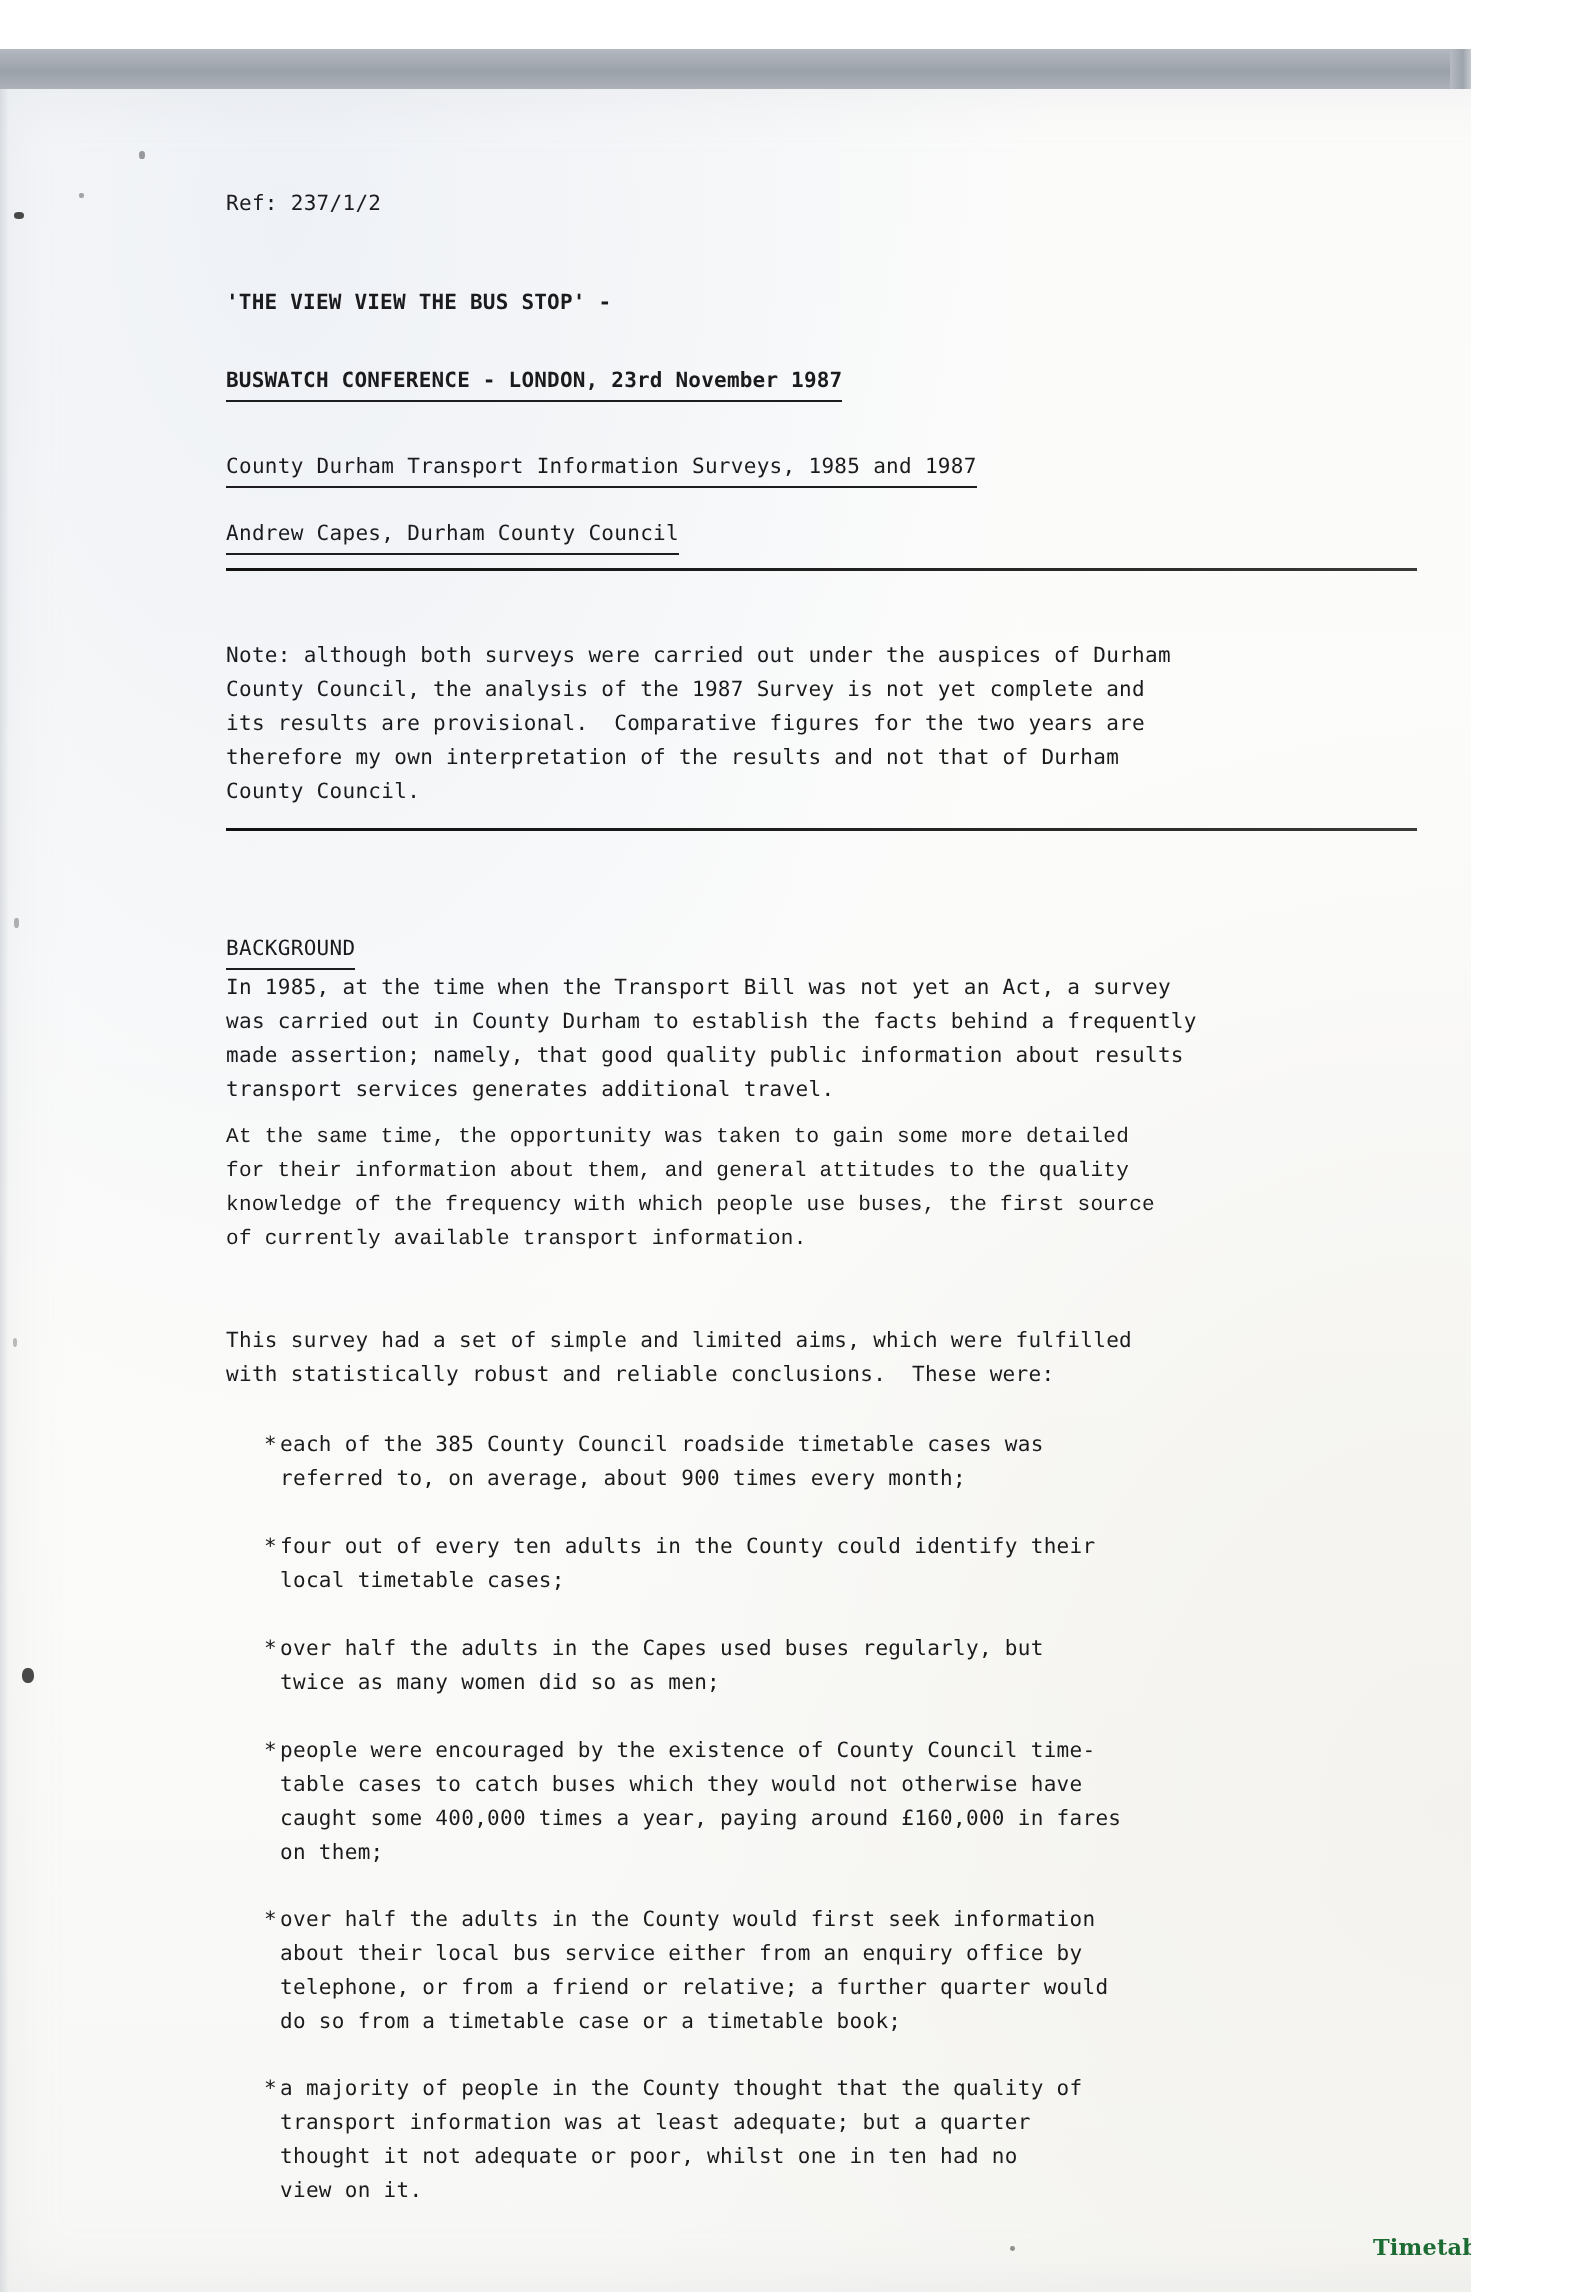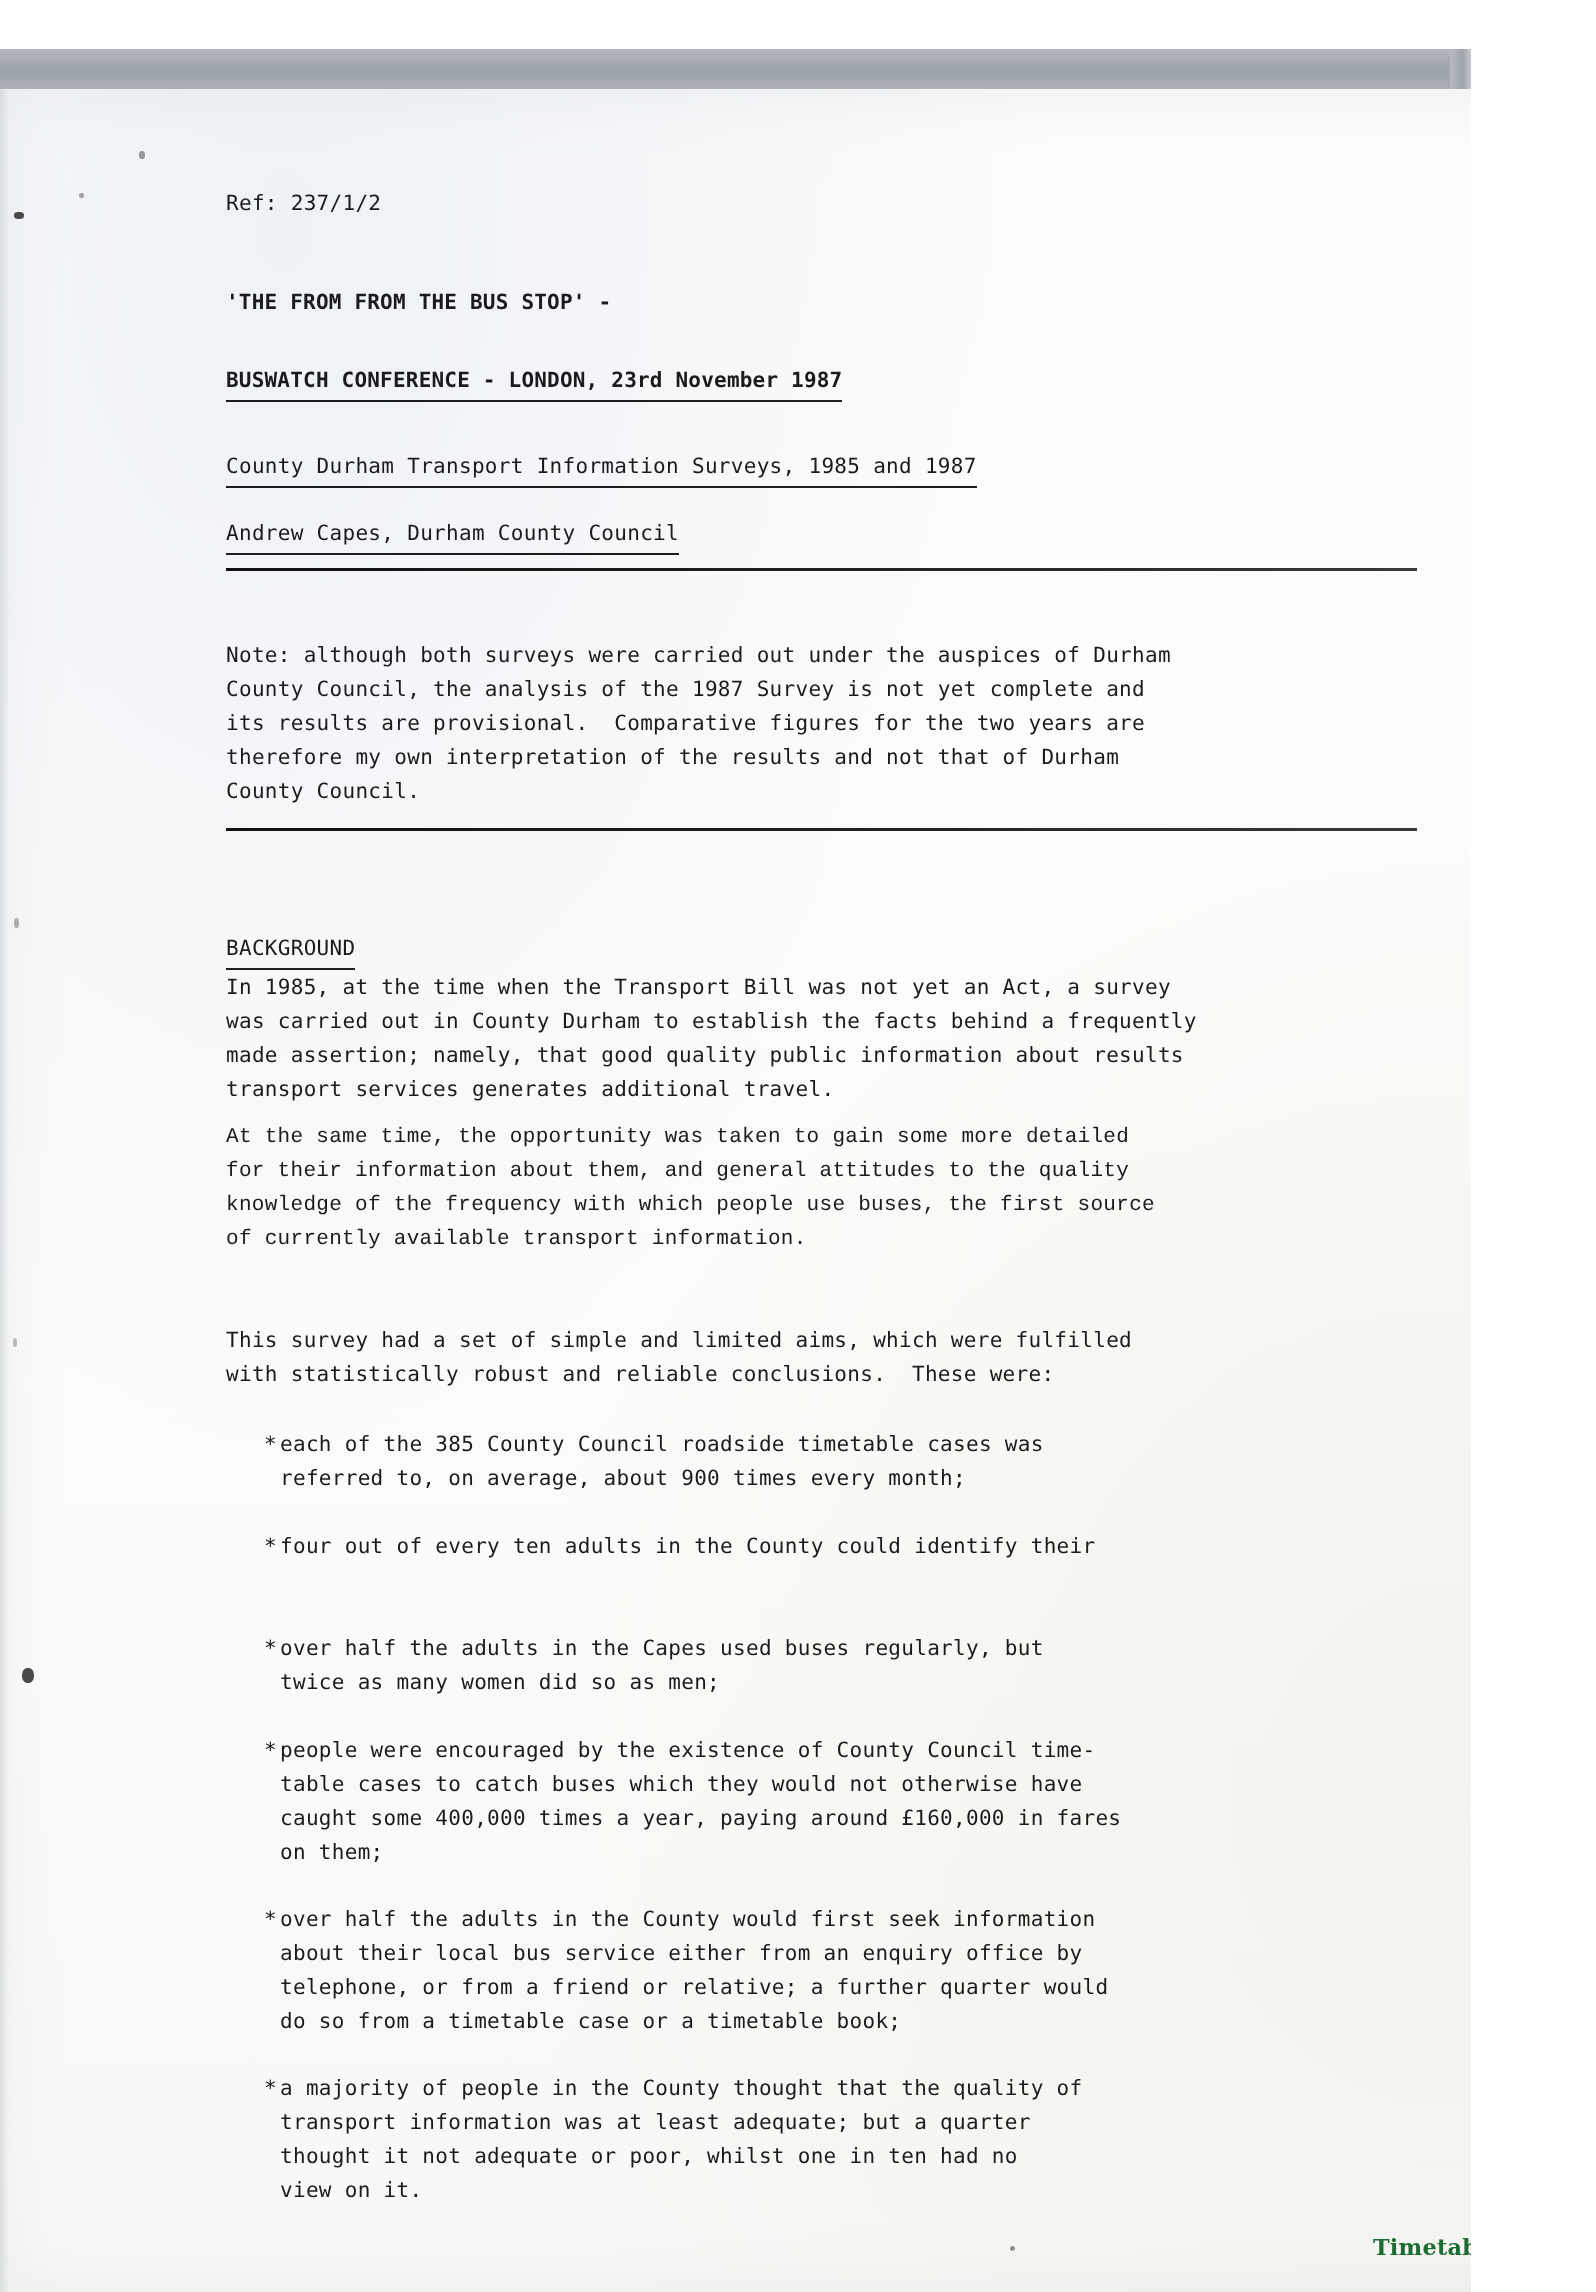--- a/index.html
+++ b/index.html
@@ -145,21 +145,21 @@
   <div class="speck" style="left:1482px;top:1097px;width:4.5px;height:10.7px;opacity:.5;"></div>
   <div class="speck" style="left:1010px;top:2246px;width:5.4px;height:5.4px;opacity:.5;"></div>
   <div class="speck" style="left:14.3px;top:918px;width:4.5px;height:9.9px;opacity:.35;"></div>
   <div class="speck" style="left:12.5px;top:1338px;width:4.5px;height:9px;opacity:.3;"></div>
 
   <div class="doc">
 
     <div class="tline abs" style="top:186px;">Ref: 237/1/2</div>
 
     <div class="abs" style="top:285px;">
-      <div class="tline bold-head">'THE FROM FROM THE BUS STOP' -</div>
+      <div class="tline bold-head">'THE VIEW VIEW THE BUS STOP' -</div>
       <div class="tline bold-head"><span class="under">BUSWATCH CONFERENCE - LONDON, 23rd November 1987</span></div>
     </div>
 
     <div class="tline abs" style="top:405px;"><span class="under">County Durham Transport Information Surveys, 1985 and 1987</span></div>
 
     <div class="tline abs" style="top:472px;"><span class="under">Andrew Capes, Durham County Council</span></div>
   </div>
 
   <div class="hr" style="top:568px;"></div>
 
@@ -206,20 +206,24 @@
       <div class="bullet-row">
         <div class="tline bullet-star"> </div>
         <div class="tline bullet-text">referred to, on average, about 900 times every month;</div>
       </div>
     </div>
 
     <div class="bullet-block" style="top:1529px;">
       <div class="bullet-row">
         <div class="tline bullet-star">*</div>
         <div class="tline bullet-text">four out of every ten adults in the County could identify their</div>
+      </div>
+      <div class="bullet-row">
+        <div class="tline bullet-star"> </div>
+        <div class="tline bullet-text">local timetable cases;</div>
       </div>
     </div>
 
     <div class="bullet-block" style="top:1631px;">
       <div class="bullet-row">
         <div class="tline bullet-star">*</div>
         <div class="tline bullet-text">over half the adults in the Capes used buses regularly, but</div>
       </div>
       <div class="bullet-row">
         <div class="tline bullet-star"> </div>

